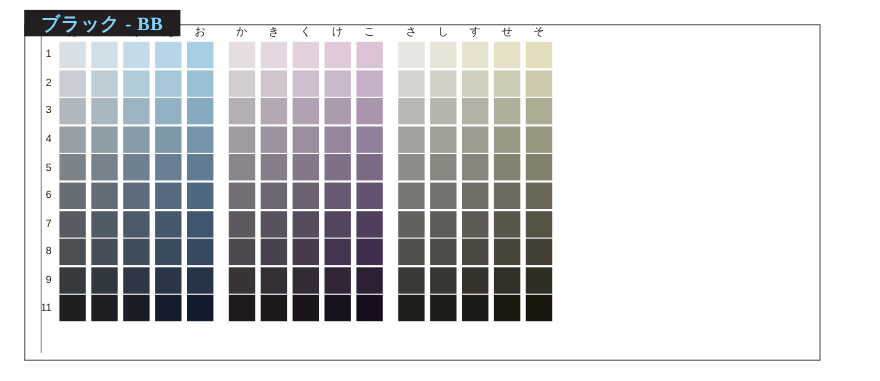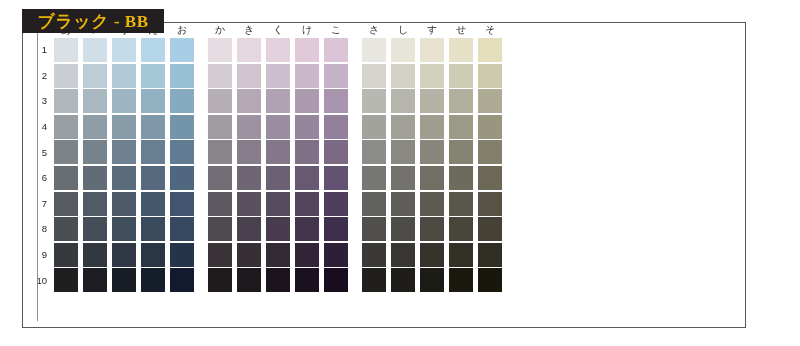--- a/index.html
+++ b/index.html
@@ -38,21 +38,21 @@
     top: 9px;
     width: 142px;
     height: 24px;
     background: #231f20;
     display: flex;
     align-items: center;
     justify-content: center;
     z-index: 5;
   }
   .title-text {
-    color: #eab308;
+    color: #7dd3fc;
     font-family: "Liberation Serif", "DejaVu Serif", serif;
     font-size: 17px;
     font-weight: bold;
     letter-spacing: 0.5px;
     white-space: nowrap;
     line-height: 1;
   }
 
   
   .left-rule {
@@ -645,21 +645,21 @@
           </div>
           <div class="cell">
             <span class="swatch" style="background: rgb(51, 48, 40);"></span>
           </div>
           <div class="cell">
             <span class="swatch" style="background: rgb(48, 45, 34);"></span>
           </div>
         </div>
       </div>
       <div class="row">
-        <div class="rowlabel">10</div>
+        <div class="rowlabel">11</div>
         <div class="group">
           <div class="cell">
             <span class="swatch" style="background: rgb(31, 31, 33);"></span>
           </div>
           <div class="cell">
             <span class="swatch" style="background: rgb(28, 30, 35);"></span>
           </div>
           <div class="cell">
             <span class="swatch" style="background: rgb(25, 29, 38);"></span>
           </div>

